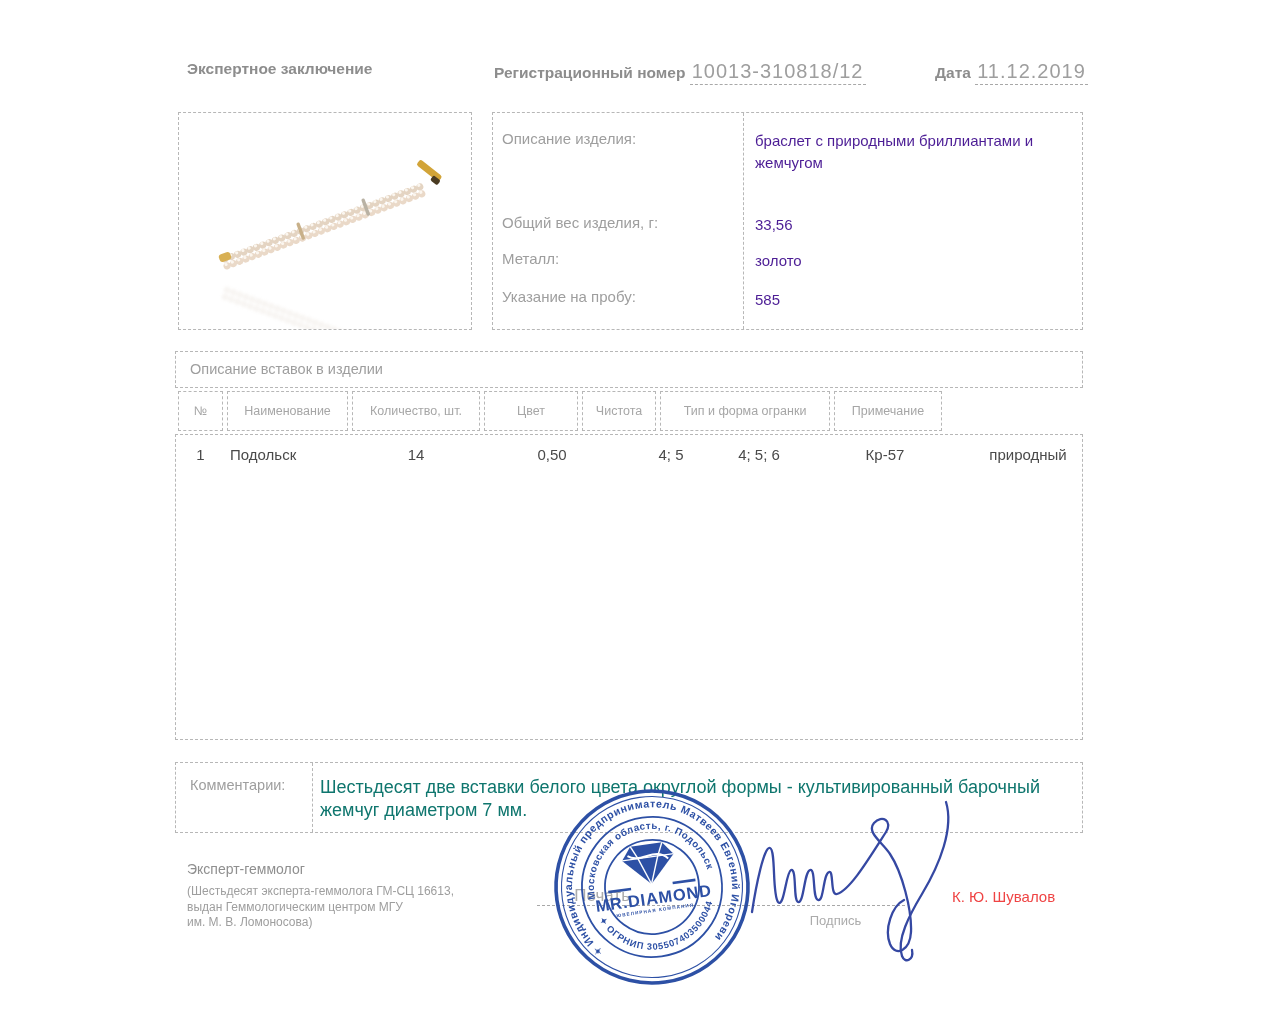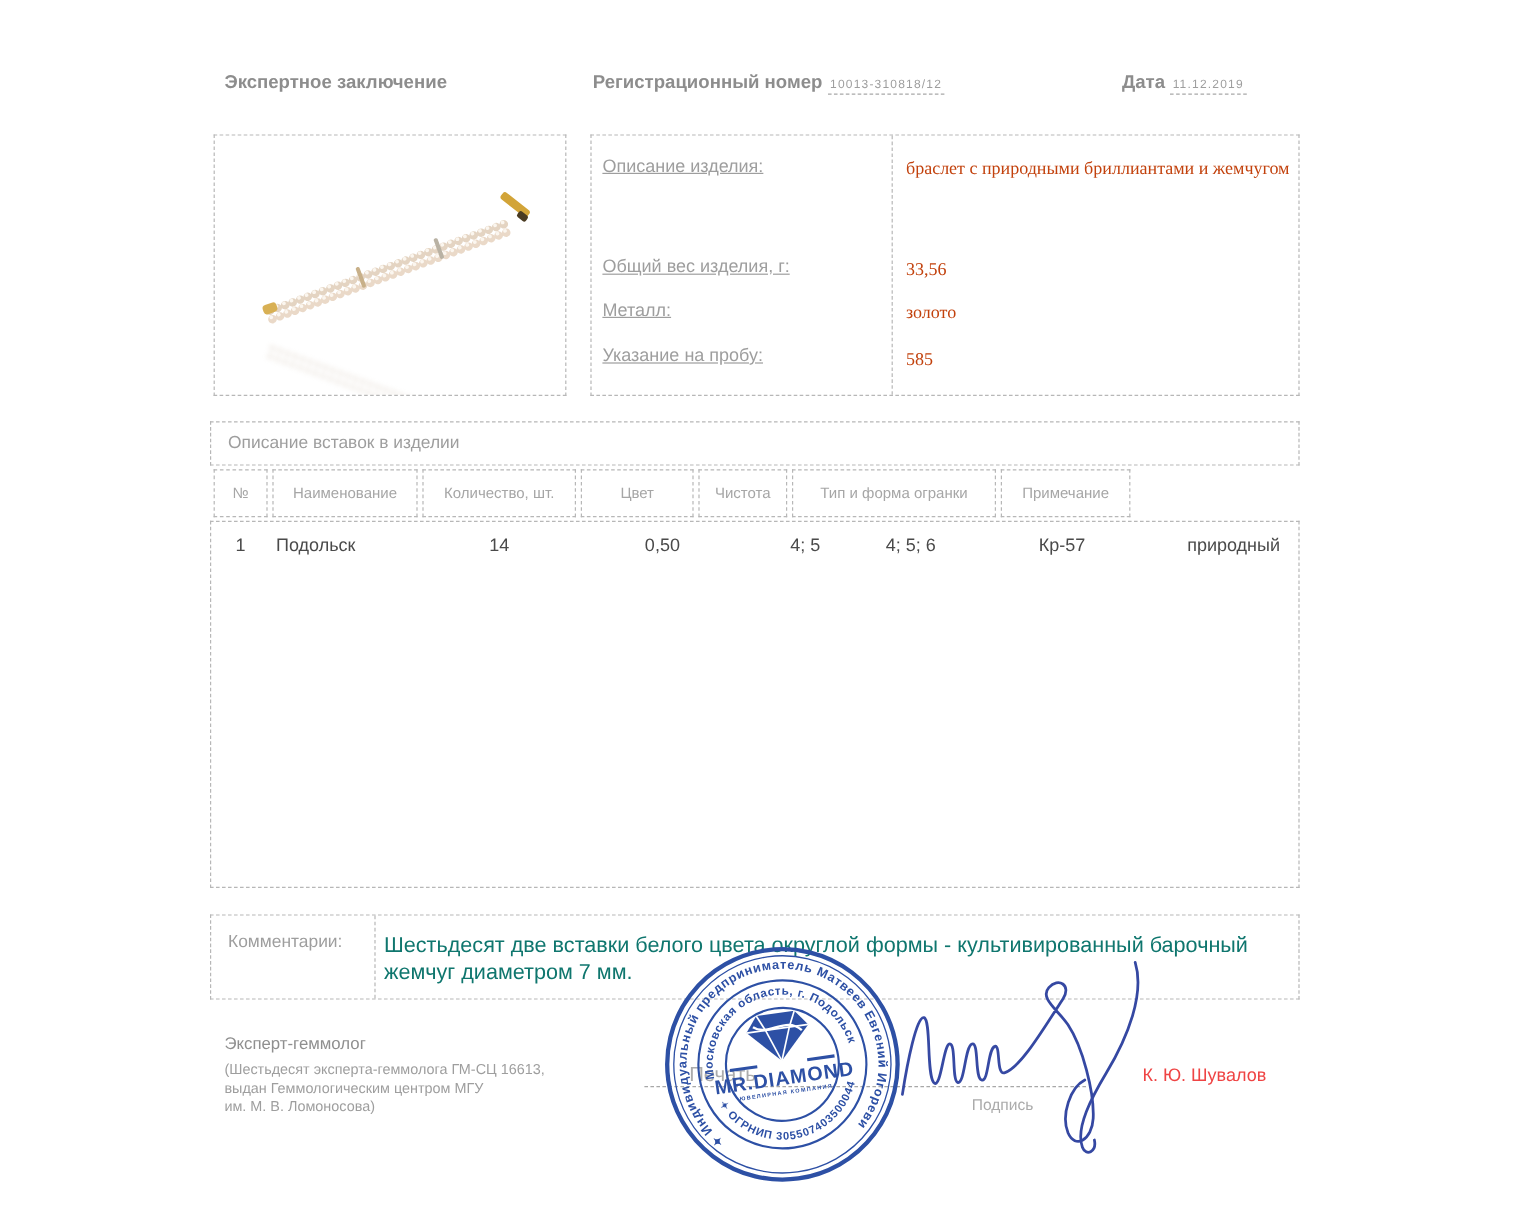--- a/index.html
+++ b/index.html
@@ -1,28 +1,28 @@
 <!DOCTYPE html>
 <html><head>
 <meta charset="utf-8">
 <style>
   * { margin:0; padding:0; box-sizing:border-box; }
   html,body { background:#ffffff; }
   body { width:1280px; height:1024px; position:relative; overflow:hidden;
          font-family:"Liberation Sans", sans-serif; }
   .abs { position:absolute; }
   .dashbox { border:1px dashed #b7b7b7; }
-  .lbl  { color:#9e9e9e; font-size:15px;text-decoration:underline; }
-  .val  { color:#c2410c; font-size:15px;font-family:Liberation Serif, serif; }
+  .lbl  { color:#9e9e9e; font-size:15px; }
+  .val  { color:#4c1d95; font-size:15px; }
 
   
   .doc-title { left:187px; top:60px; font-size:15.5px; font-weight:bold; color:#8d8d8d; }
   .reg-group { left:494px; top:60px; font-size:15.5px; font-weight:bold; color:#8d8d8d; white-space:nowrap; }
   .date-group{ left:935px; top:60px; font-size:15.5px; font-weight:bold; color:#8d8d8d; white-space:nowrap; }
-  .uval { font-weight:normal; color:#9e9e9e; font-size:10px; letter-spacing:1px;
+  .uval { font-weight:normal; color:#9e9e9e; font-size:20px; letter-spacing:1px;
           border-bottom:1px dashed #a8a8a8; padding:0 2px 2px 2px; }
 
   
   .photo-box { left:178px; top:112px; width:294px; height:218px; }
   .desc-box  { left:492px; top:112px; width:591px; height:218px; }
   .desc-divider { left:743px; top:113px; height:216px; border-left:1px dashed #b7b7b7; }
   .desc-label { left:502px; width:235px; }
   .desc-value { left:755px; width:320px; line-height:22px; }
 
   

